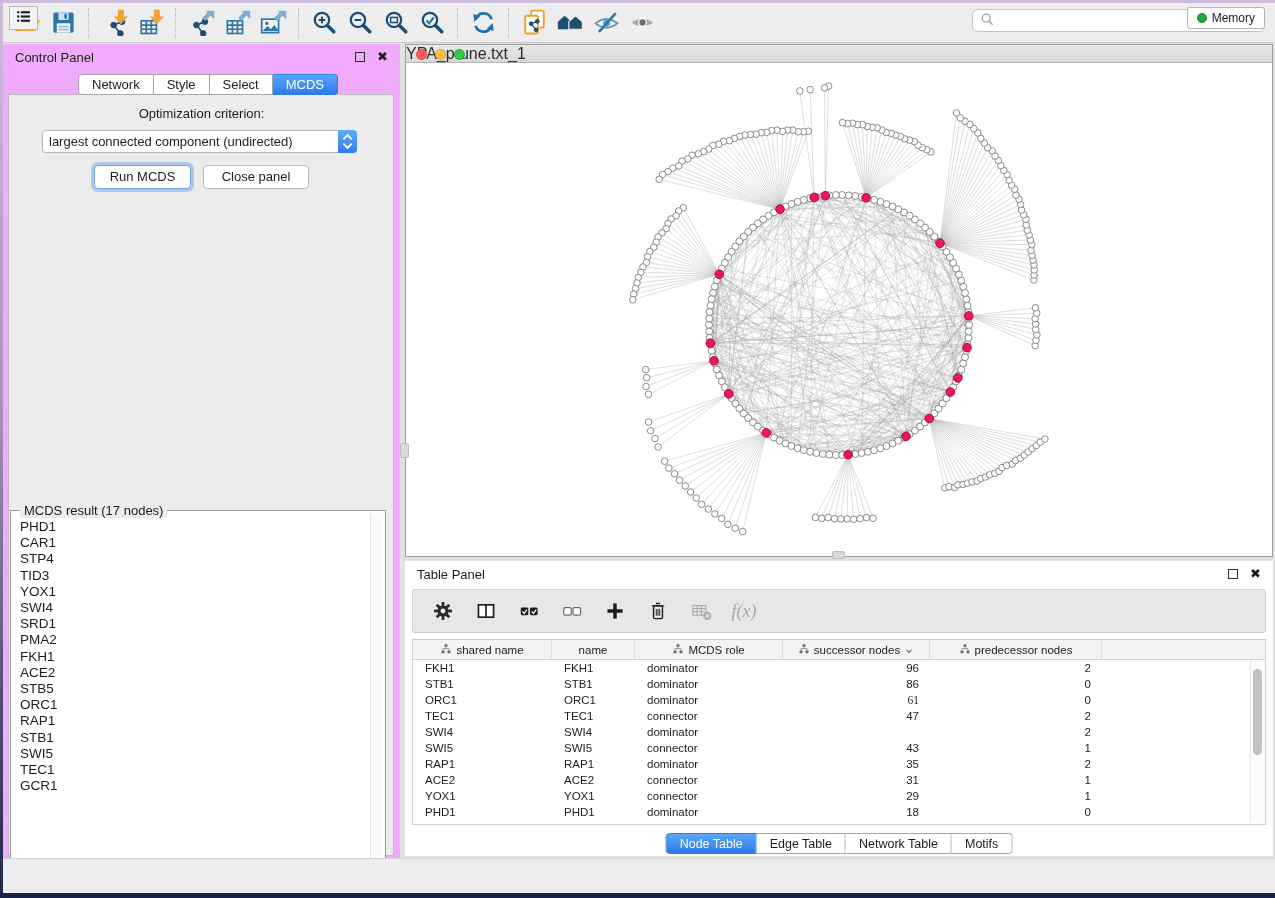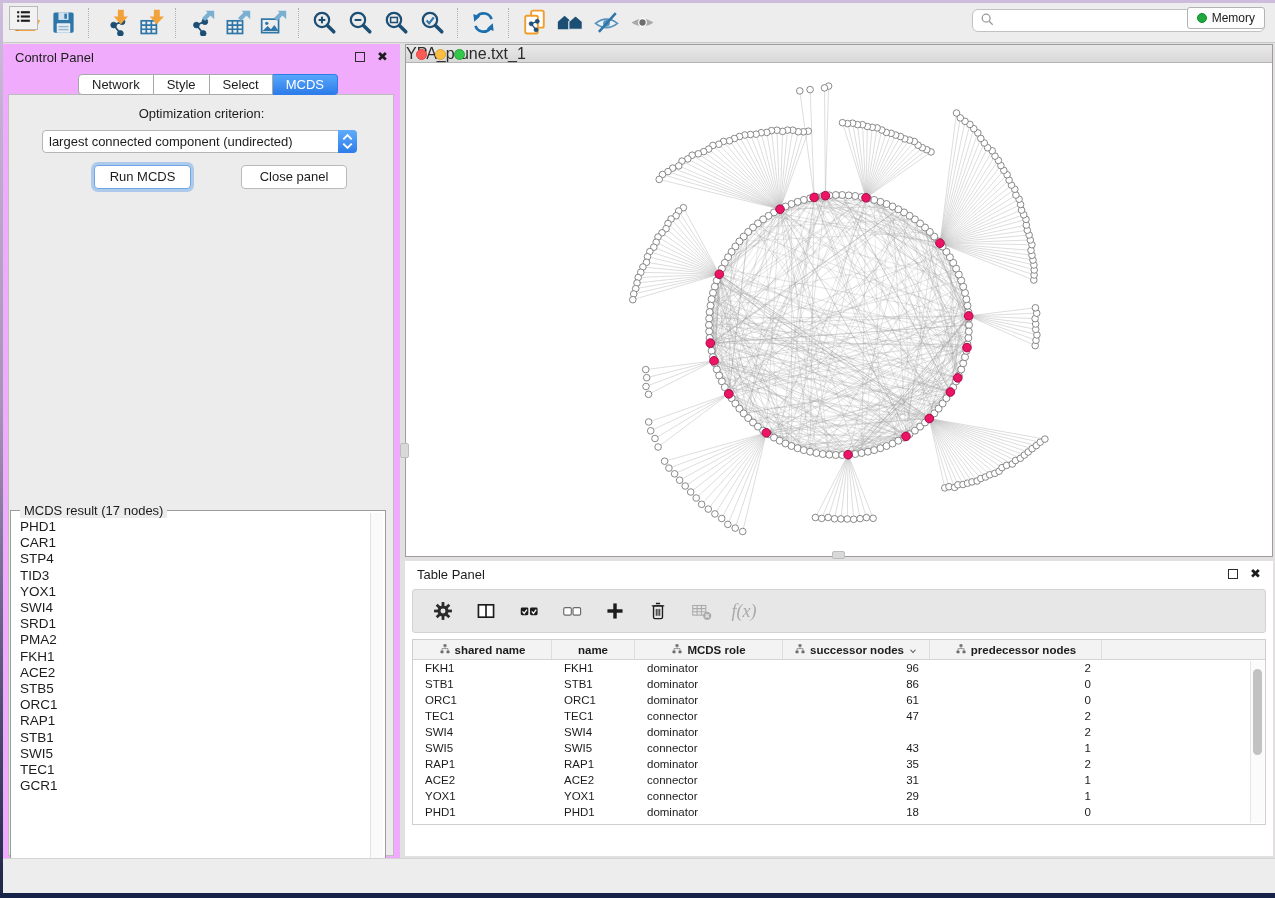--- a/index.html
+++ b/index.html
@@ -42,21 +42,21 @@
     border:1px solid #bdbdbd; background:#ececec; }
   #opt-label { position:absolute; top:62px; left:0; width:100%; text-align:center; font-size:13px; }
   #opt-select { position:absolute; top:86px; left:39px; width:315px; height:23px; background:#fff;
     border:1px solid #b5b5b5; border-radius:4px; display:flex; align-items:center; font-size:13px; }
   #opt-select .val { flex:1; padding-left:6px; white-space:nowrap; }
   #opt-select .stepper { width:19px; height:23px; margin:-1px -1px -1px 0; border-radius:0 4px 4px 0;
     background:linear-gradient(#5facfc,#2d7ce9); display:flex; align-items:center; justify-content:center; }
   .cp-btn { position:absolute; top:121px; height:24px; background:#fff; border:1px solid #b9b9b9;
     border-radius:4px; font-size:13px; text-align:center; line-height:22px; }
   #run-btn { left:91px; width:97px; border-color:#6ea7e8; box-shadow:0 0 0 3px rgba(110,167,232,.5); }
-  #close-panel-btn { left:200px; width:106px;margin-left:38px; }
+  #close-panel-btn { left:200px; width:106px; }
   #result-box { position:absolute; top:422px; left:7px; width:376px; height:372px;
     border:1px solid #9b9b9b; background:#fff;margin-top:44px; }
   #result-legend { position:absolute; top:-8px; left:9px; background:#ececec; padding:0 4px; font-size:13px; }
   #result-list { position:absolute; inset:2px 16px 2px 2px; overflow:hidden; padding:6px 0 0 7px; }
   .mcds-item { font-size:13.5px; line-height:16.2px; }
   #result-scroll { position:absolute; top:2px; bottom:2px; right:2px; width:13px;
     background:#fafafa; border-left:1px solid #e2e2e2; }
 
   
   #network-window { left:405px; top:44px; width:868px; height:513px; border:1px solid #9d9d9d; background:#fff; }
@@ -78,21 +78,21 @@
   #tp-toolbar { position:absolute; top:28px; left:7px; width:854px; height:44px; background:#e7e7e7;
     border:1px solid #d2d2d2; border-radius:3px; display:flex; align-items:center; gap:19px; padding-left:18px; }
   .tp-icon { width:24px; height:24px; display:flex; align-items:center; justify-content:center; }
   .tp-icon svg { width:22px; height:22px; }
   .fx-label { font-family:"Liberation Serif","DejaVu Serif",serif; font-style:italic;
     font-size:18px; color:#a9a9a9; }
   #tp-table { position:absolute; top:78px; left:7px; width:854px; height:186px; background:#fff;
     border:1px solid #cfcfcf; overflow:hidden; }
   #tp-head { display:flex; height:20px; background:#f3f3f3; border-bottom:1px solid #d4d4d4; }
   .th { display:flex; align-items:center; justify-content:center; gap:4px; font-size:11.5px;
-    border-right:1px solid #ddd; height:100%;font-weight:bold; }
+    border-right:1px solid #ddd; height:100%; }
   .th svg { width:12px; height:12px; }
   .tr { display:flex; height:16px; }
   .td { font-size:11.5px; line-height:16px; white-space:nowrap; overflow:hidden; }
   .td.num { text-align:right; padding-right:11px; }
   .td.txt { padding-left:12px; }
   #tp-scroll { position:absolute; top:21px; bottom:1px; right:1px; width:14px;
     background:#fbfbfb; border-left:1px solid #e6e6e6; }
   #tp-thumb { position:absolute; top:8px; left:2px; width:9px; height:86px; background:#c2c2c2; border-radius:5px; }
   #tp-tabs { position:absolute; top:272px; left:50%; transform:translateX(-50%); display:flex; }
   #tp-tabs .seg-tab { font-size:12.5px; height:21px; line-height:20px; }
@@ -1374,21 +1374,21 @@
           <div class="td txt" style="width: 139px;">STB1</div>
           <div class="td txt" style="width: 83px;">STB1</div>
           <div class="td txt" style="width: 148px;">dominator</div>
           <div class="td num" style="width: 147px;">86</div>
           <div class="td num" style="width: 172px;">0</div>
         </div>
         <div class="tr">
           <div class="td txt" style="width: 139px;">ORC1</div>
           <div class="td txt" style="width: 83px;">ORC1</div>
           <div class="td txt" style="width: 148px;">dominator</div>
-          <div class="td num" style="width: 147px;">61</div>
+          <div class="td num" style="width: 147px; font-family: Liberation Serif, serif;">61</div>
           <div class="td num" style="width: 172px;">0</div>
         </div>
         <div class="tr">
           <div class="td txt" style="width: 139px;">TEC1</div>
           <div class="td txt" style="width: 83px;">TEC1</div>
           <div class="td txt" style="width: 148px;">connector</div>
           <div class="td num" style="width: 147px;">47</div>
           <div class="td num" style="width: 172px;">2</div>
         </div>
         <div class="tr">
@@ -1431,20 +1431,26 @@
           <div class="td txt" style="width: 83px;">PHD1</div>
           <div class="td txt" style="width: 148px;">dominator</div>
           <div class="td num" style="width: 147px;">18</div>
           <div class="td num" style="width: 172px;">0</div>
         </div>
       </div>
     <div id="tp-scroll">
       <div id="tp-thumb"></div>
     </div>
   </div>
+  <div id="tp-tabs">
+      <div class="seg-tab sel">Node Table</div>
+      <div class="seg-tab">Edge Table</div>
+      <div class="seg-tab">Network Table</div>
+      <div class="seg-tab">Motifs</div>
+    </div>
 </div>
 
 <div class="abs" id="status-bar"></div>
 <div id="list-btn">
   <span id="list-icon-slot"><svg viewBox="0 0 32 32">
         <g fill="#1c1c1c">
           <rect x="4" y="6" width="4" height="4"></rect>
           <rect x="11" y="6" width="17" height="4"></rect>
           <rect x="4" y="14" width="4" height="4"></rect>
           <rect x="11" y="14" width="17" height="4"></rect>

